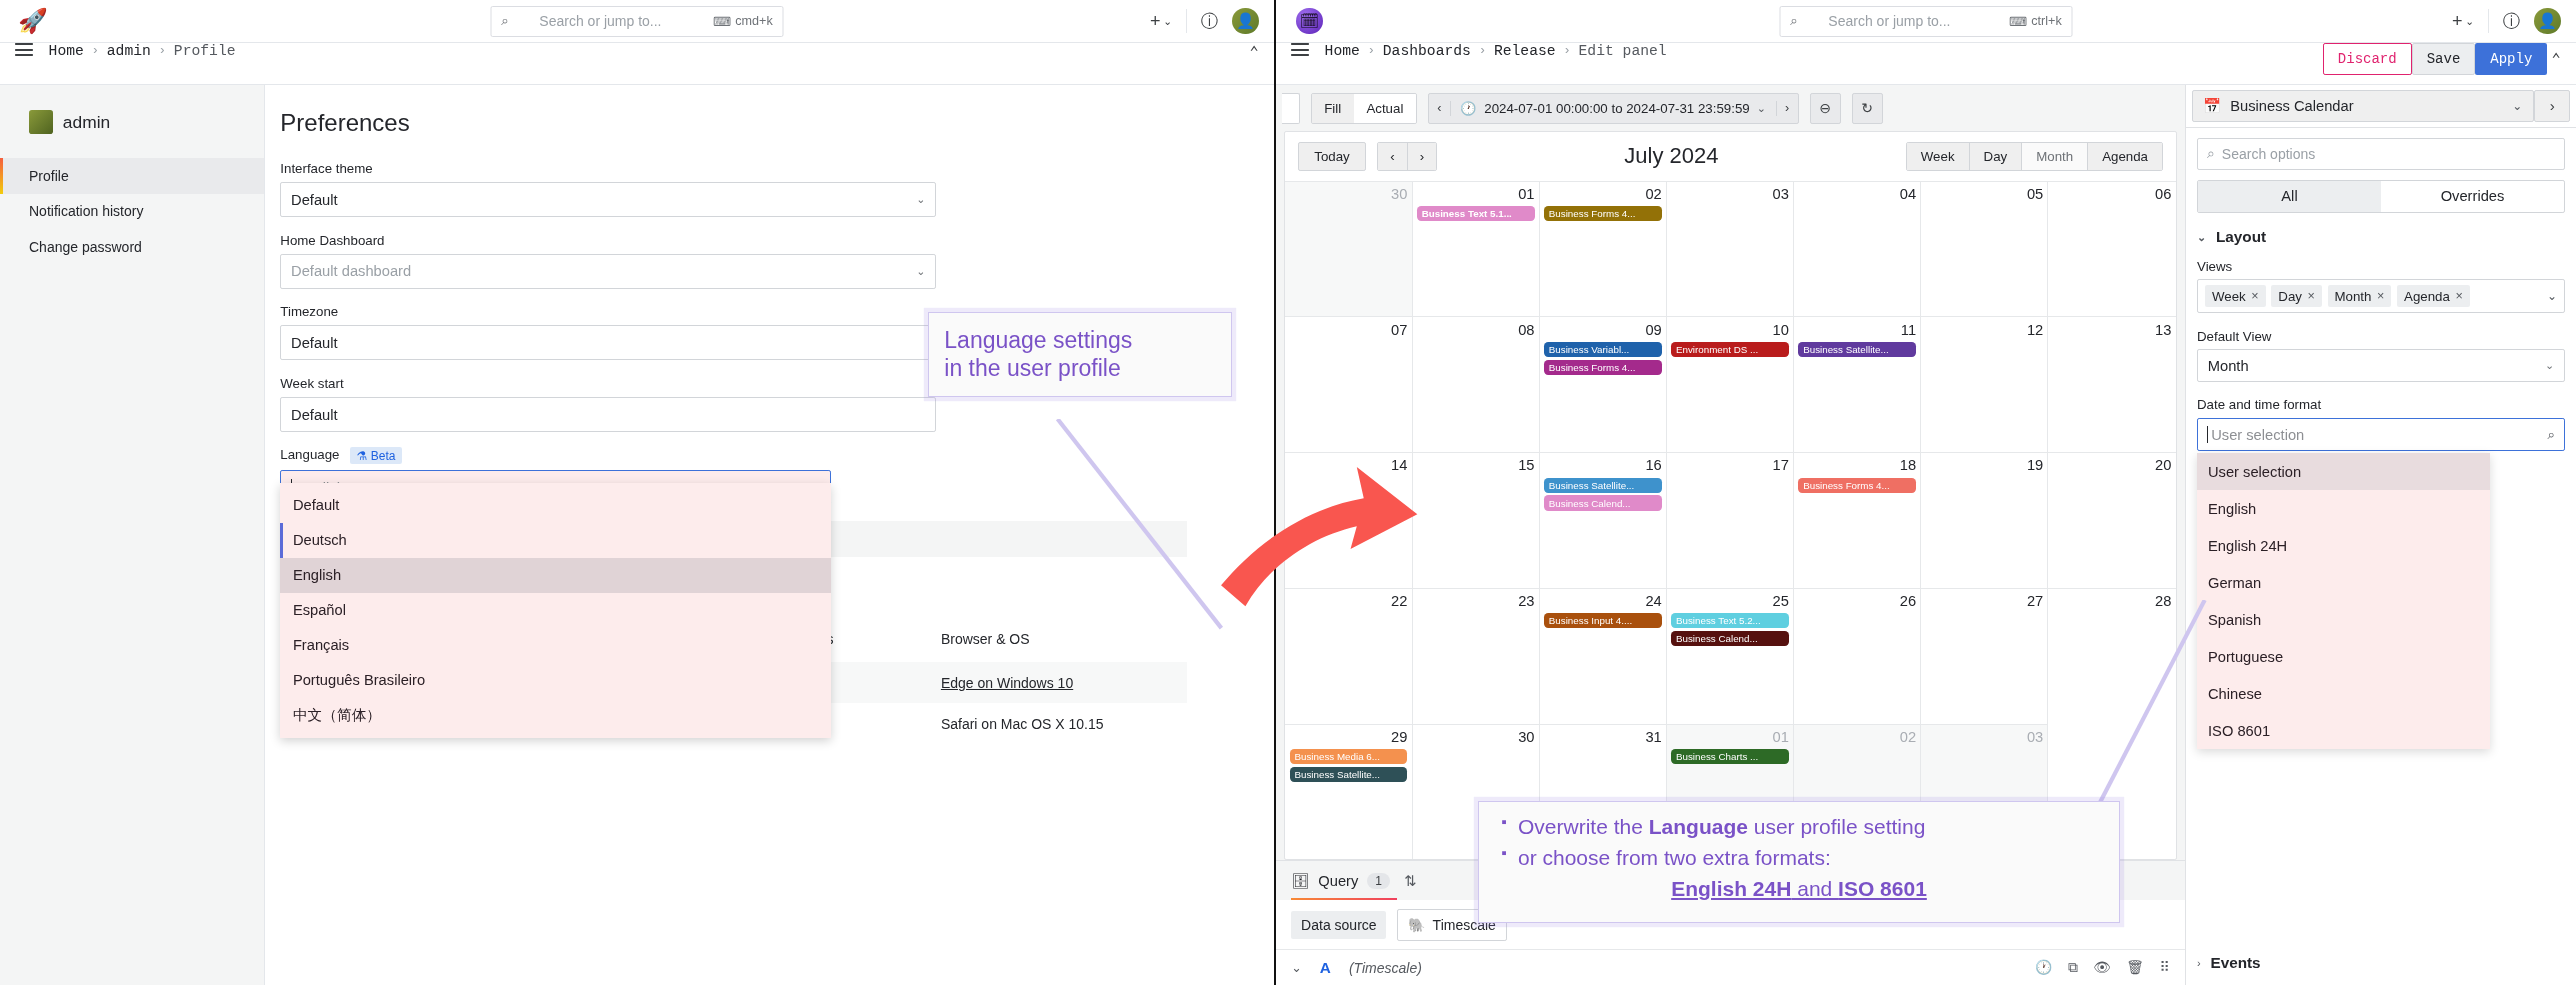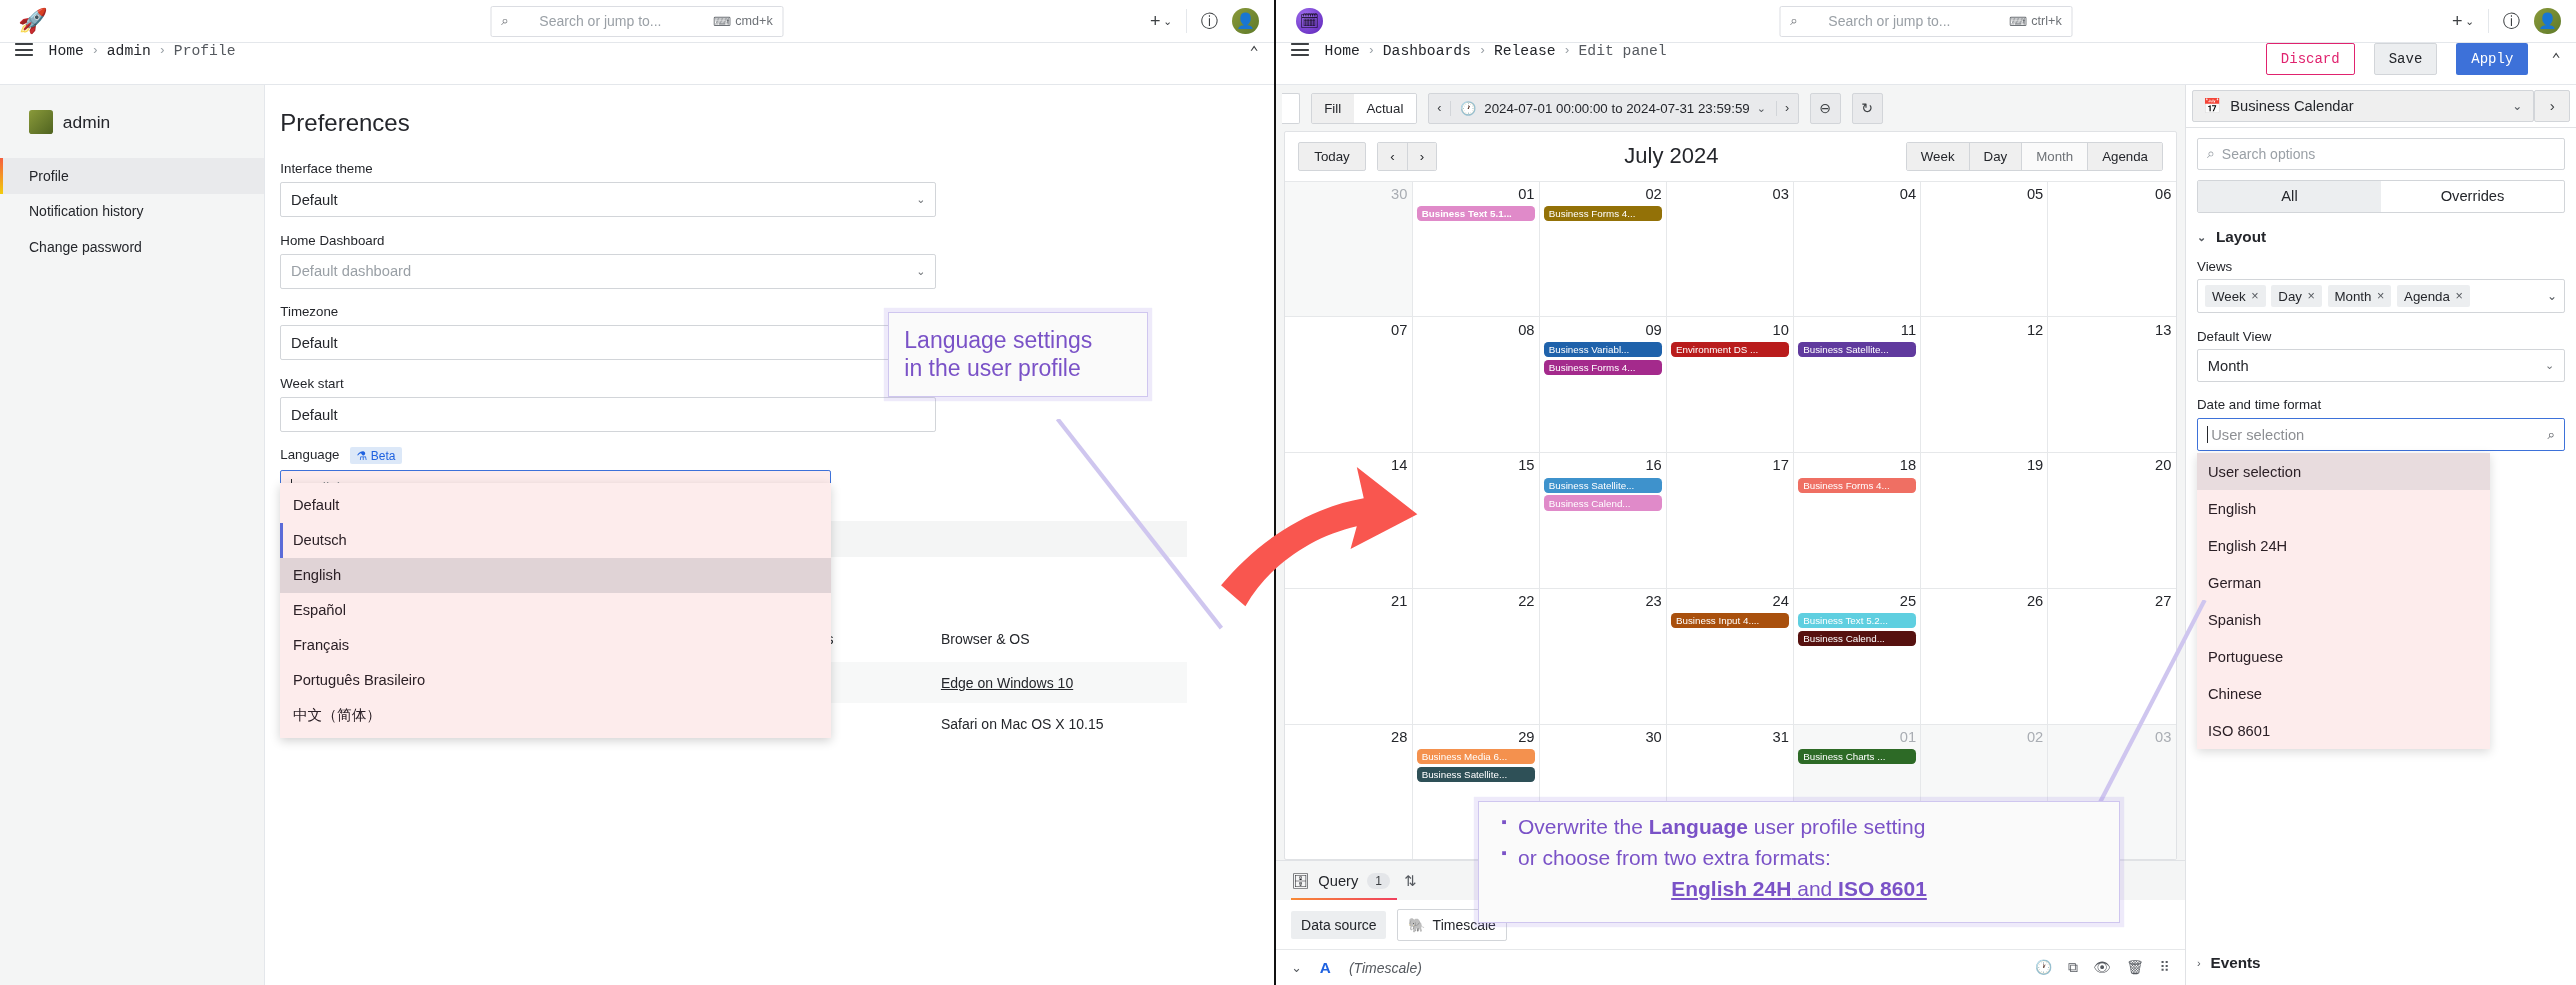--- a/index.html
+++ b/index.html
@@ -233,35 +233,35 @@
   .dtf-input .mag { font-size:13.3px; color:#55595f; }
   .dtf-menu { position:absolute; top:35px; left:0; width: 293px; background:#fdecec;
               box-shadow: 0 2.8px 9.8px rgba(0,0,0,.15); z-index: 30; }
   .dtf-opt { height: 37px; display:flex; align-items:center; padding: 0 11px; font-size:14.7px; color:#2b2026; }
   .dtf-opt.focused { background:#e8dcde; }
   .events-row { position:absolute; left:11px; bottom: 12.6px; display:flex; align-items:center; gap:9.8px;
                 font-size:15.3px; color:#24262b; font-weight:600; }
   .events-row .cv { font-size:11px; color:#55595f; font-weight:400; }
 
   
-  .hdr-btns { position:absolute; right: 15.3px; display:flex; align-items:center; gap: 19px; margin-left: 44px; }
+  .hdr-btns { position:absolute; right: 15.3px; display:flex; align-items:center; gap: 0; margin-left: 44px; }
   .btn { height: 32px; border-radius:2.1px; display:flex; align-items:center; padding: 0 14px;
          font-size: 14px; border: 0.7px solid transparent; }
   .btn-discard { border-color:#e0226e; color:#e0226e; background:#fff; }
   .btn-save { background:#eceef0; color:#24262b; border-color:#d2d5d9; }
   .btn-apply { background:#3d71d9; color:#fff; }
   .chevup { font-size: 15.3px; color:#3d4043; padding-left: 4.2px; }
 
   
   .anno {
     position: absolute; background: #fafafa; border: 1.4px solid #cfc6ef;
     box-shadow: 0 0 0 4.2px rgba(160,140,230,.18);
     color: #7a52c7; z-index: 90;
   }
-  .anno-1 { left: 888px; top: 312px; width: 260px; padding: 12.6px 15.3px; font-size: 23px; line-height: 1.25; }
+  .anno-1 { left: 928px; top: 312px; width: 304px; padding: 12.6px 15.3px; font-size: 23px; line-height: 1.25; }
   .anno-2 { left: 1478px; top: 801px; width: 642px; padding: 11px 18px 15.3px 18px; font-size: 21px; line-height: 1.35; }
   .anno-2 ul { list-style: none; }
   .anno-2 li { position: relative; padding-left: 21px; margin-bottom: 2.8px; }
   .anno-2 li::before { content: '▪'; position: absolute; left: 4.2px; top: -1.4px; font-size: 15.3px; }
   .anno-2 .ctr { text-align: center; padding-left: 0; text-decoration: underline; }
   .anno-2 .ctr::before { content: none; }
   .anno-2 b { font-weight: 700; }
   .leader { position: absolute; z-index: 80; pointer-events: none; }
   .arrow-svg { position: absolute; left: 1214px; top: 460px; z-index: 85; }
 </style>
@@ -590,23 +590,20 @@
               </div>
               <div class="cal-cell">
                 <div class="cal-num">18</div>
                 <div class="ev" style="background: rgb(239, 111, 99);">Business Forms 4...</div>
               </div>
               <div class="cal-cell">
                 <div class="cal-num">19</div>
               </div>
               <div class="cal-cell">
                 <div class="cal-num">20</div>
-              </div>
-              <div class="cal-cell">
-                <div class="cal-num">21</div>
               </div>
               <div class="cal-cell">
                 <div class="cal-num">22</div>
               </div>
               <div class="cal-cell">
                 <div class="cal-num">23</div>
               </div>
               <div class="cal-cell">
                 <div class="cal-num">24</div>
                 <div class="ev" style="background: rgb(169, 80, 13);">Business Input 4....</div>

